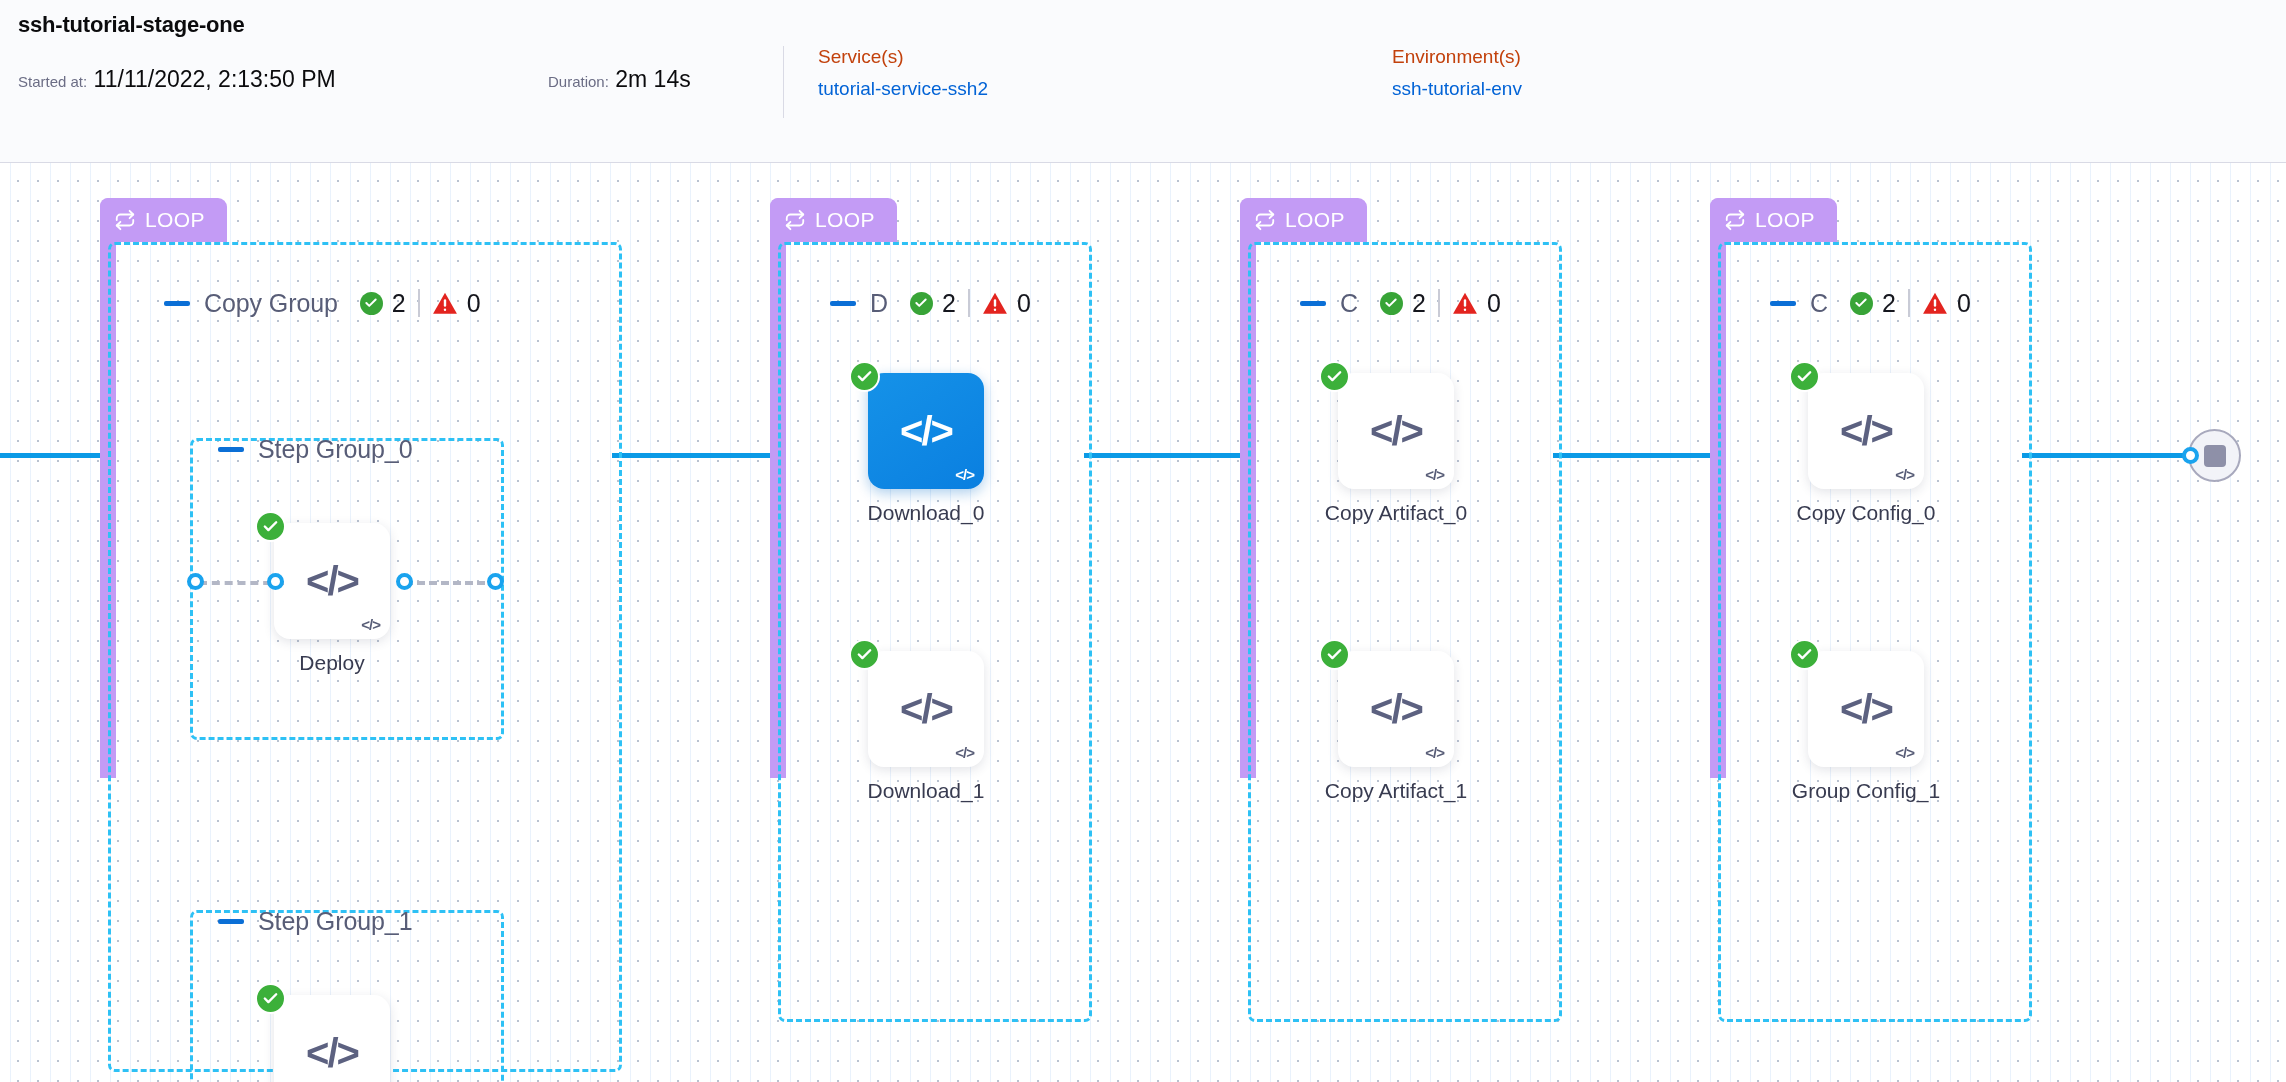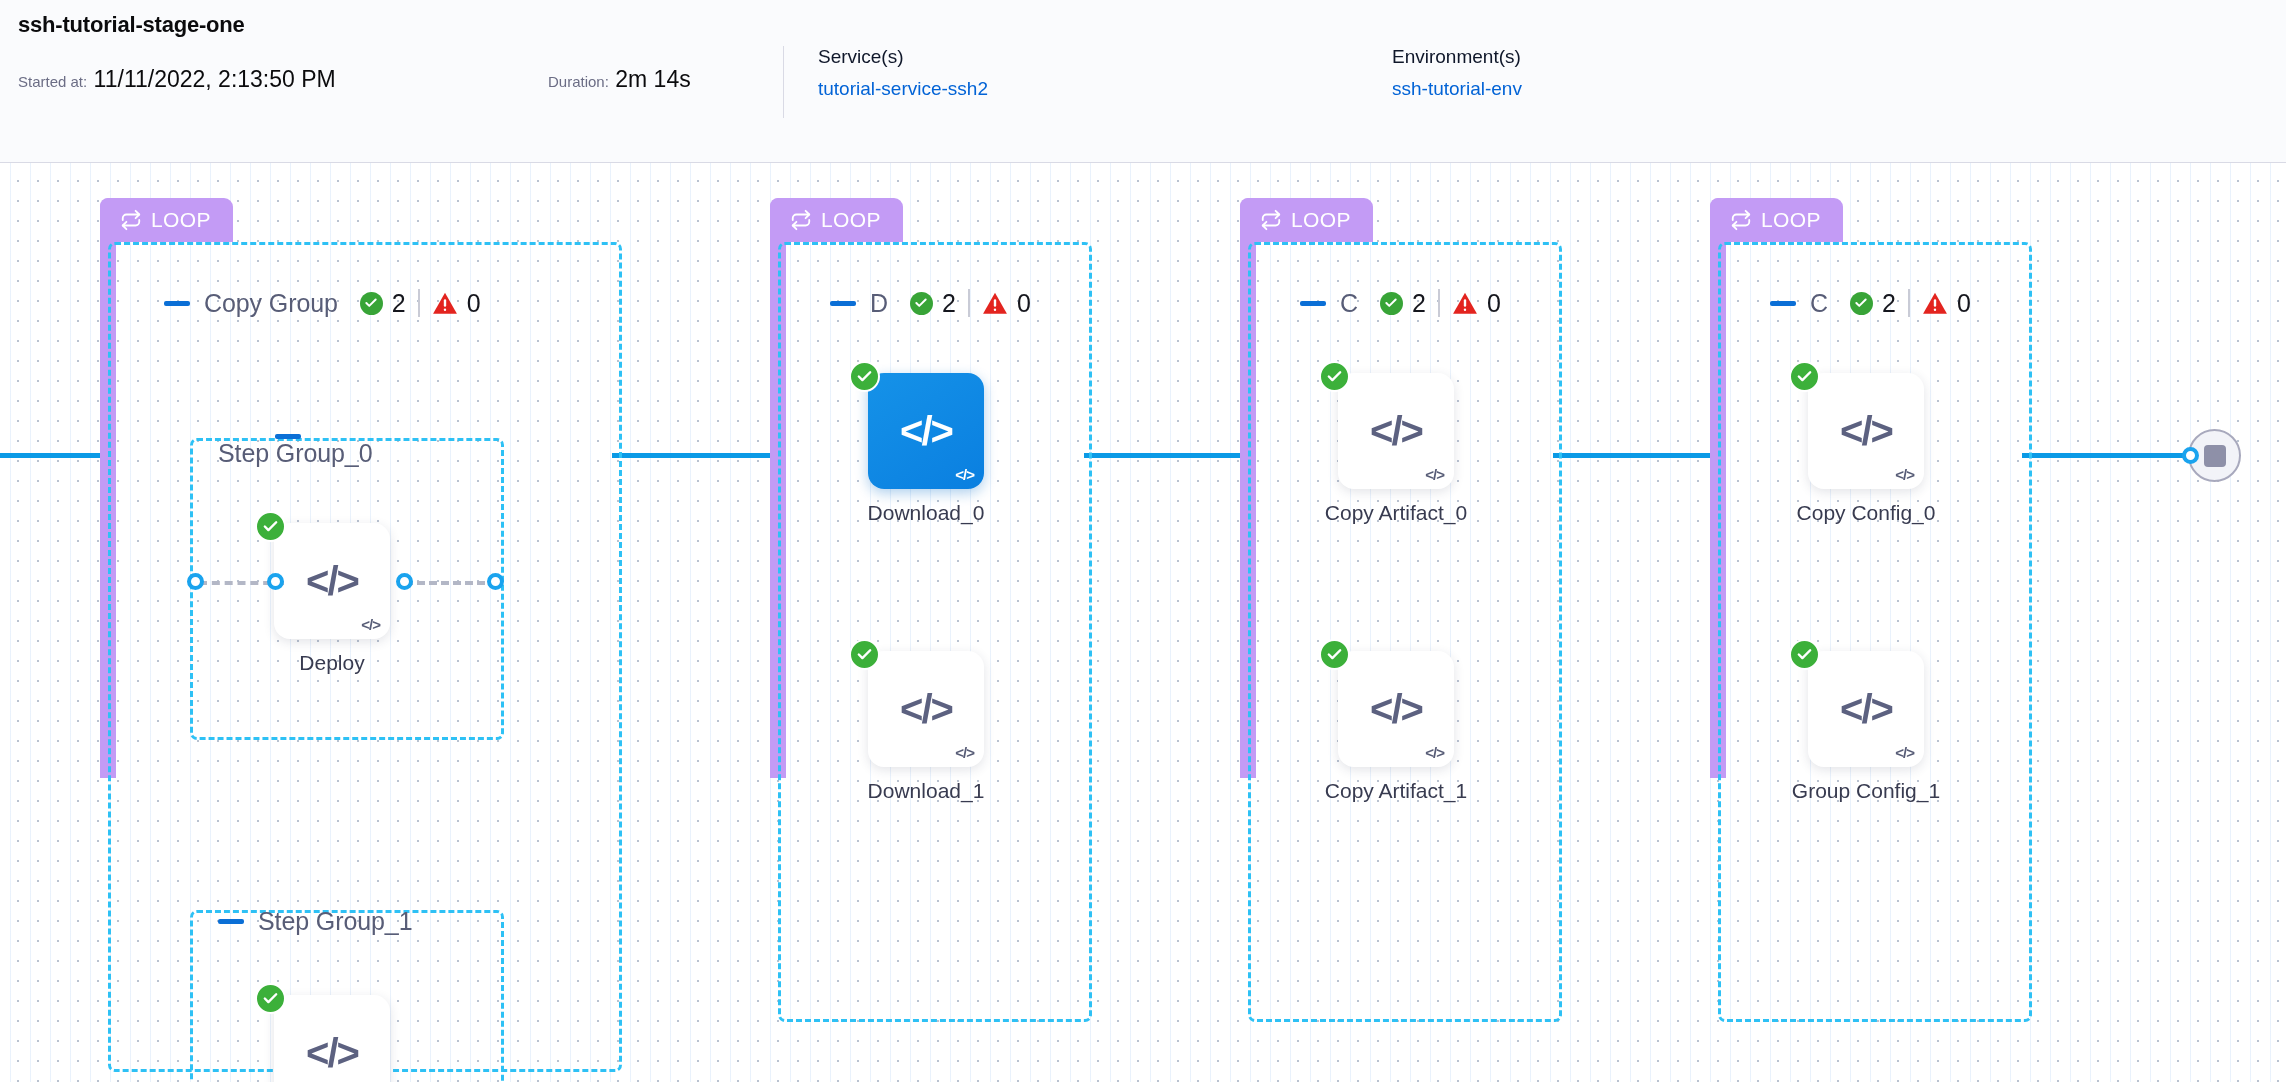--- a/index.html
+++ b/index.html
@@ -35,21 +35,21 @@
   }
   #meta-started { left: 0px; top: 8px; }
   #meta-duration { left: 530px; top: 8px; }
   #meta-divider {
     position: absolute; left: 765px; top: -12px;
     width: 1px; height: 72px; background: #d9dae5;
   }
   #meta-services { left: 800px; top: -12px; }
   #meta-environments { left: 1374px; top: -12px; }
   .col-head {
-    font-size: 19px; color: #0f172a; font-weight: normal;
+    font-size: 19px; color: #c2410c; font-weight: normal;
     margin-bottom: 10px; white-space: nowrap;
   }
   .col-link {
     font-size: 19px; color: #0263d6; white-space: nowrap;
     cursor: pointer;
   }
 
   
   #canvas {
     position: absolute; left: 0; top: 163px;
@@ -72,21 +72,21 @@
   .loop-group { position: absolute; }
   .loop-bar {
     position: absolute; left: 0; top: 0;
     width: 16px;
     background: #c39bf5;
     border-top-left-radius: 8px;
   }
   .loop-badge {
     position: absolute; left: 0; top: 0;
     height: 44px;
-    padding: 0 22px 0 20px;
+    padding: 0 22px 0 14px;
     background: #c39bf5;
     border-top-left-radius: 9px;
     border-top-right-radius: 9px;
     display: flex; align-items: center; gap: 9px;
     color: #ffffff;
     font-size: 21px;
     letter-spacing: 0.4px;
     z-index: 3;
   }
   .loop-icon { width: 22px; height: 22px; display: block; }
@@ -264,21 +264,21 @@
         <svg class="warn-tri" viewBox="0 0 24 22">
           <path d="M12 1.5 L23 21 L1 21 Z" fill="#e3241f"></path>
           <rect x="10.9" y="7.5" width="2.2" height="7" rx="1.1" fill="#ffffff"></rect>
           <rect x="10.9" y="16.1" width="2.2" height="2.3" rx="1.1" fill="#ffffff"></rect>
         </svg>
         <span class="stat-num">0</span>
       </span>
     </div>
 
     <div class="group-box" style="left:90px; top:240px; width:314px; height:302px;"></div>
-    <div class="group-header" style="left:118px; top:236px;flex-direction:column;">
+    <div class="group-header" style="left:118px; top:236px;">
       <span class="collapse-dash"></span>
       <span class="group-name">Step Group_0</span>
     </div>
 
     <div class="dash-line" style="left:99px; top:383px; width:85px;"></div>
     <div class="dash-line" style="left:305px; top:383px; width:92px;"></div>
     <div class="port" style="left:87px; top:375px;"></div>
     <div class="port" style="left:167px; top:375px;"></div>
     <div class="port" style="left:296px; top:375px;"></div>
     <div class="port" style="left:387px; top:375px;"></div>

